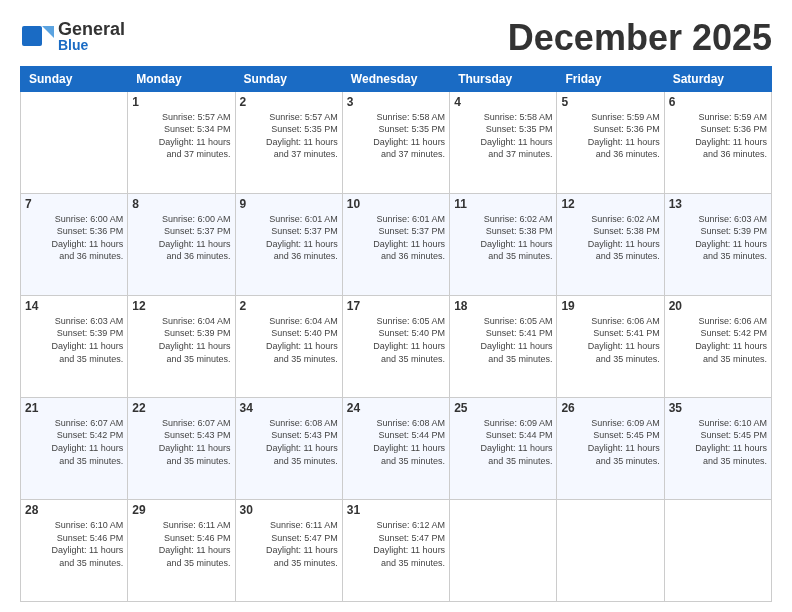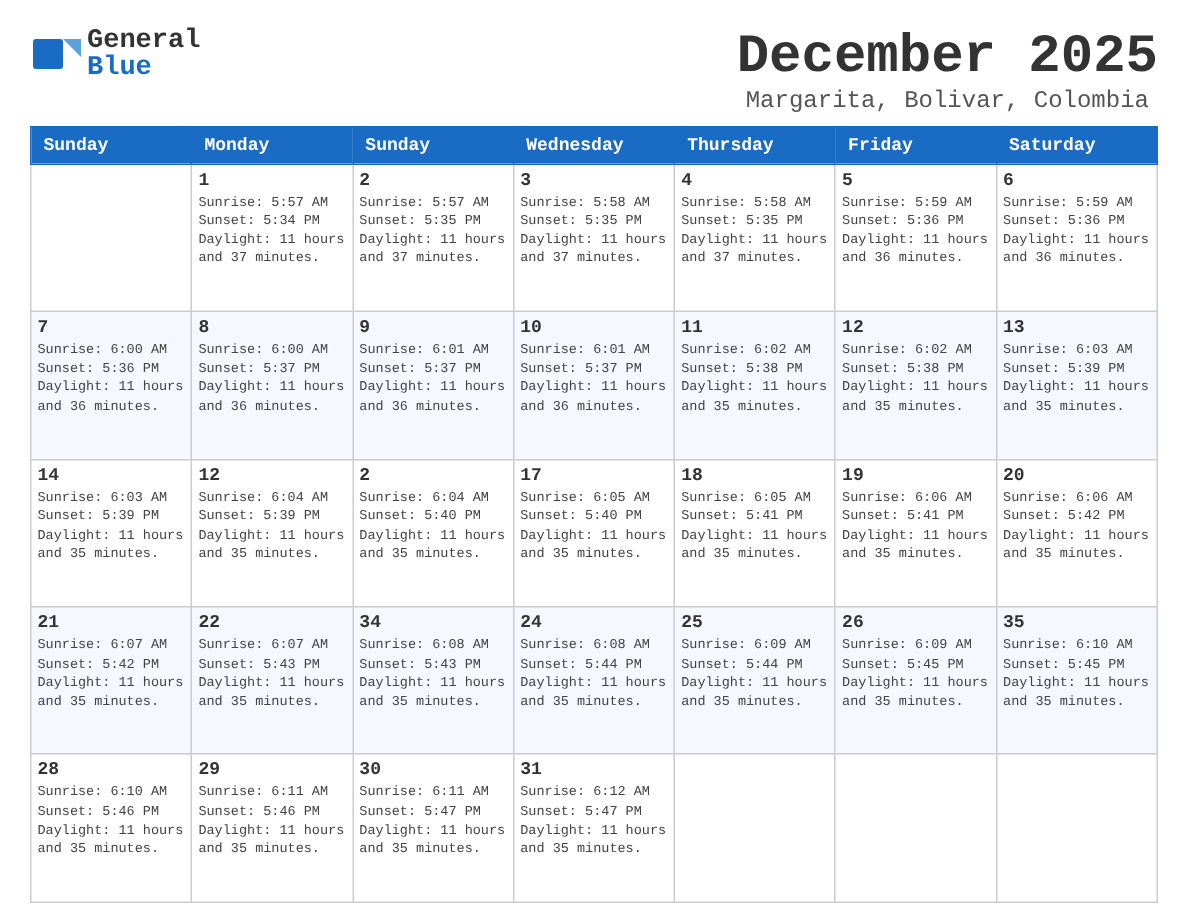--- a/index.html
+++ b/index.html
@@ -9,40 +9,39 @@
       width: 792px;
       height: 612px;
       overflow: hidden;
     }
     .page {
       width: 792px;
       height: 612px;
       padding: 18px 20px 10px 20px;
       display: flex;
       flex-direction: column;
-      font-family: Liberation Mono, monospace;
     }
     .header {
       display: flex;
       justify-content: space-between;
       align-items: flex-start;
       margin-bottom: 8px;
     }
     .logo {
       display: flex;
       flex-direction: column;
       align-items: flex-start;
     }
     .logo-row {
       display: flex;
       align-items: center;
       gap: 2px;
     }
     .title-block {
-      text-align: center;
+      text-align: left;
     }
     .month-title {
       font-size: 36px;
       font-weight: bold;
       color: #333;
       line-height: 1.1;
     }
     .location-title {
       font-size: 16px;
       color: #555;
@@ -77,20 +76,21 @@
       font-size: 12px;
       font-weight: bold;
       color: #333;
       display: block;
       margin-bottom: 2px;
     }
     .day-info {
       font-size: 9px;
       color: #444;
       line-height: 1.4;
+      text-align: right;
     }
     .empty-cell {
       background: #f9f9f9;
     }
     tr:nth-child(even) td { background: #f5f8ff; }
     tr:nth-child(odd) td { background: #fff; }
     .calendar thead tr th { background: #1a6bc4; }
   </style>
 </head>
 <body>
@@ -98,27 +98,26 @@
 <div class="page">
   <div class="header">
     <div class="logo">
       <div class="logo-row">
         <svg width="36" height="36" viewBox="0 0 36 36">
           <rect x="2" y="8" width="20" height="20" rx="2" fill="#1a6bc4"></rect>
           <polygon points="22,8 34,8 34,20" fill="#5ba3e0"></polygon>
         </svg>
         <div style="display:flex;flex-direction:column;line-height:1">
           <span style="font-size:18px;font-weight:bold;color:#333;">General</span>
-          <span style="font-size:18px;font-weight:bold;color:#1a6bc4;">Blue</span>
+          <span style="font-size:14px;font-weight:bold;color:#1a6bc4;">Blue</span>
         </div>
       </div>
     </div>
     <div class="title-block">
       <div class="month-title">December 2025</div>
-      <div class="location-title">Margarita, Bolivar, Colombia</div>
     </div>
   </div>
 
   <table class="calendar">
     <thead>
       <tr>
 
       <th>Sunday</th>
           <th>Monday</th>
           <th>Sunday</th>

